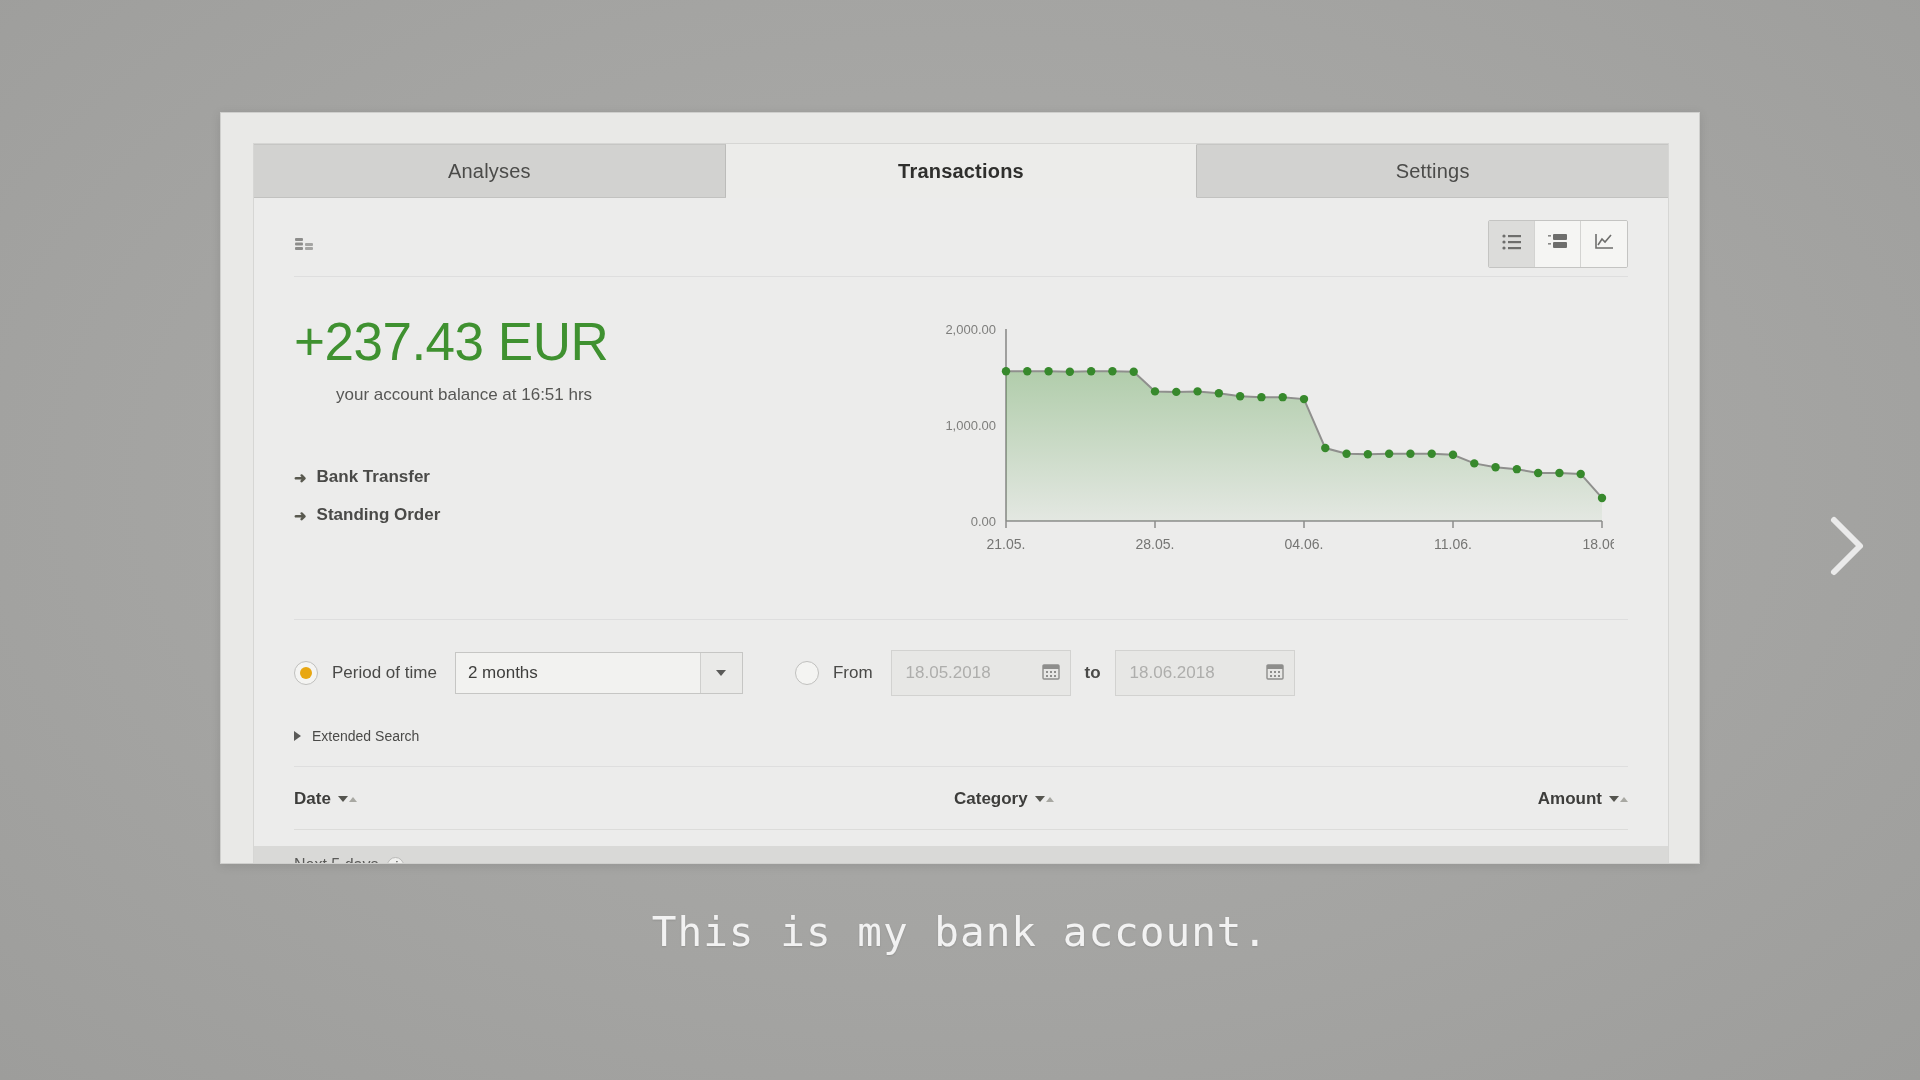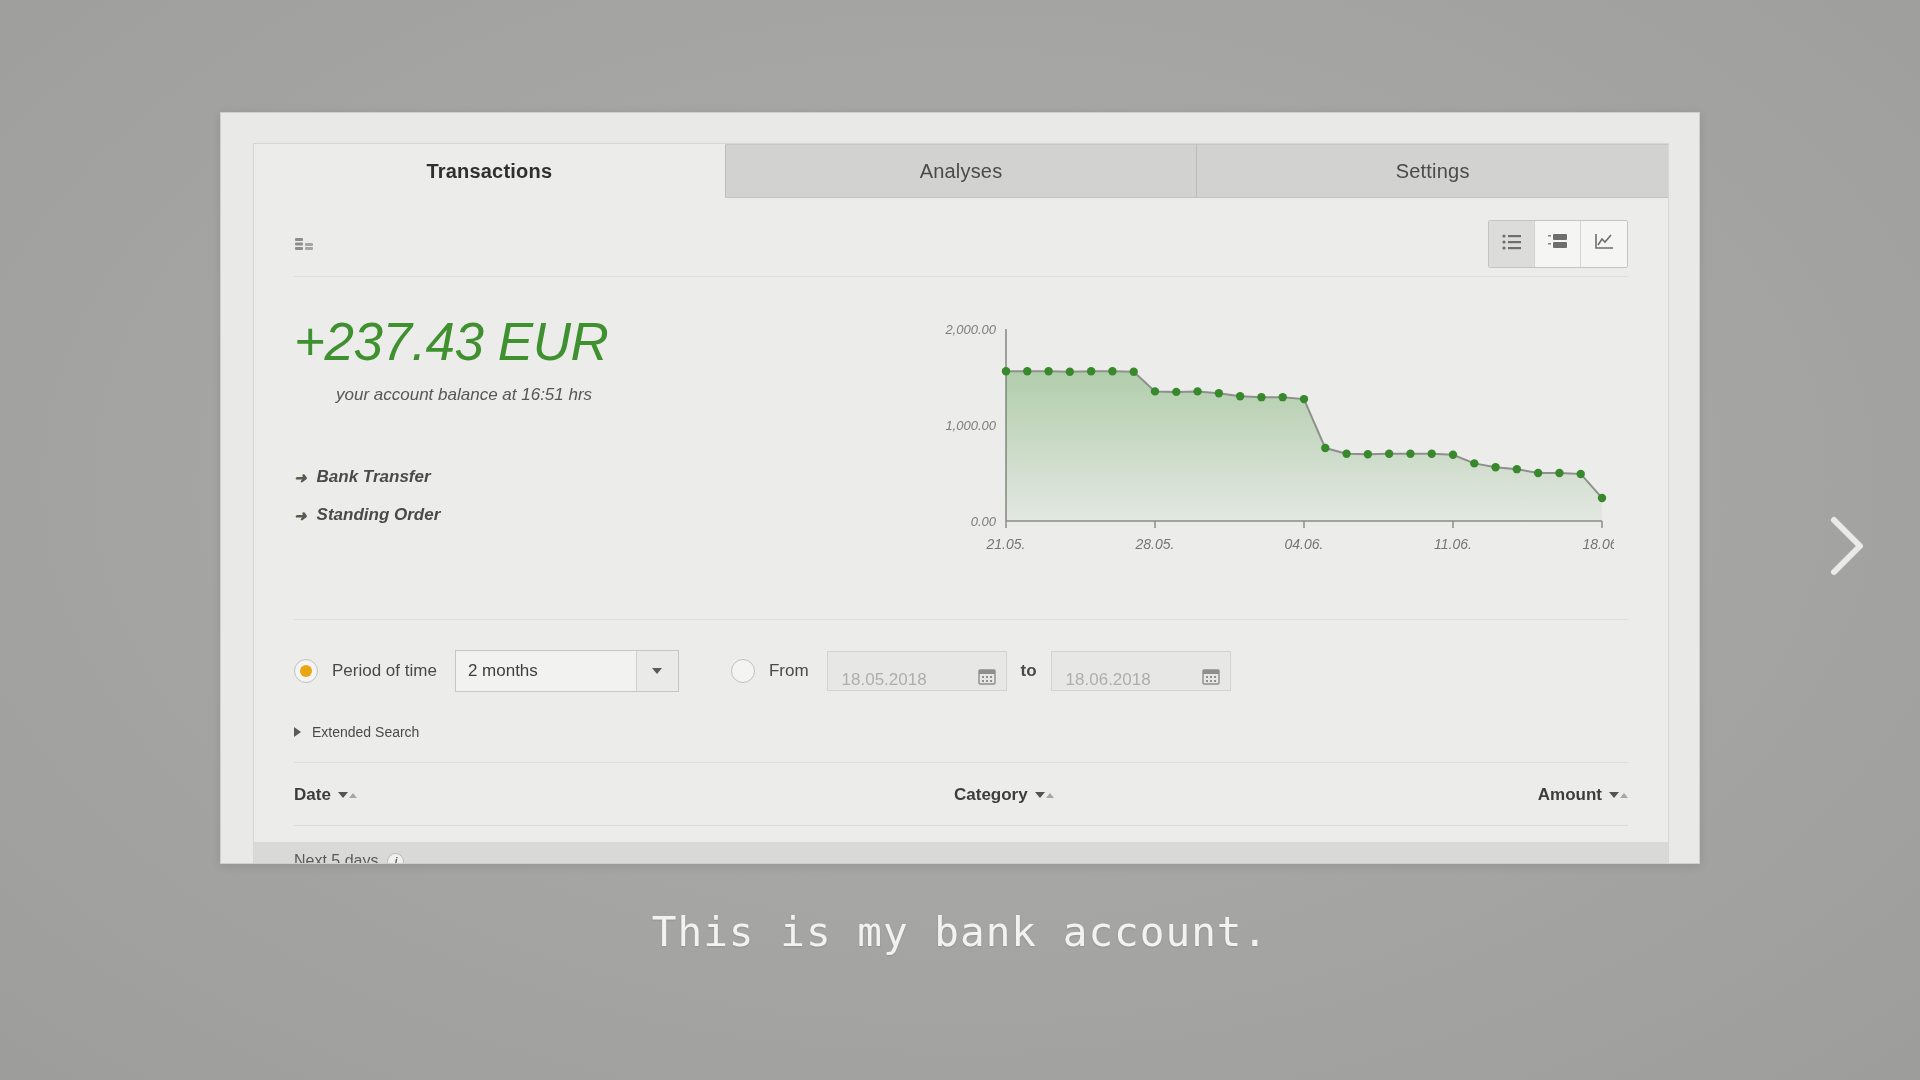--- a/index.html
+++ b/index.html
@@ -114,21 +114,20 @@
   .vt-btn:last-child { border-right: none; }
   .vt-btn.active { background: #dcdcda; }
 
   
   .mid {
     display: flex;
     padding-top: 38px;
     padding-bottom: 40px;
     border-bottom: 1px solid #dedede;
     min-height: 330px;
-    font-style: italic;
   }
   .bal-col { flex: 0 0 600px; }
   .balance {
     font-size: 53px; color: #3f9130; letter-spacing: -.5px;
     line-height: 1;
   }
   .balance-sub {
     font-size: 17px; color: #575755;
     margin-top: 17px; margin-left: 42px;
   }
@@ -156,36 +155,36 @@
   }
   .radio.checked::after {
     content: ""; width: 12px; height: 12px; border-radius: 50%;
     background: #e8a712;
   }
   .f-label {
     font-size: 17px; font-weight: normal; color: #4a4a48;
     margin-left: 14px; margin-right: 18px; white-space: nowrap;
   }
   .select-box {
-    display: flex; width: 224px; height: 42px;
+    display: flex; width: 288px; height: 42px;
     border: 1px solid #c6c6c4; background: #f2f2f0;
     cursor: pointer;
   }
   .select-val {
     flex: 1 1 auto; display: flex; align-items: center;
     padding-left: 12px; font-size: 17px; color: #3f3f3d;
   }
   .select-arrow {
     flex: 0 0 42px; display: flex; align-items: center; justify-content: center;
     border-left: 1px solid #cfcfcd; background: #eaeae8;
   }
   .date-field {
-    width: 180px; height: 40px;
+    width: 180px; height: 46px;
     border: 1px solid #d2d2d0; background: #e7e7e5;
-    display: flex; align-items: flex-end; justify-content: space-between;
+    display: flex; align-items: center; justify-content: space-between;
     padding: 0 10px 0 14px;
     font-size: 17px; color: #aeaeac;
   }
   .to-label { font-size: 17px; font-weight: bold; color: #4a4a48; margin: 0 14px; }
 
   .ext-search {
     display: flex; align-items: center; gap: 11px;
     padding: 26px 0 22px 0;
     font-size: 14px; color: #4a4a48; cursor: pointer;
     border-bottom: 1px solid #dedede;
@@ -248,25 +247,25 @@
 </style>
 </head>
 <body>
 
 <div id="slide-stage">
 
   <div id="app-window">
     <div id="app-inner">
 
       <div class="tab-bar">
+        <div class="tab">
+          <span>Analyses</span>
+        </div>
         <div class="tab active">
           <span>Transactions</span>
-        </div>
-        <div class="tab">
-          <span>Analyses</span>
         </div>
         <div class="tab">
           <span>Settings</span>
         </div>
       </div>
 
       <div class="content">
 
         <div class="acct-row">
           <div class="acct-icon">

